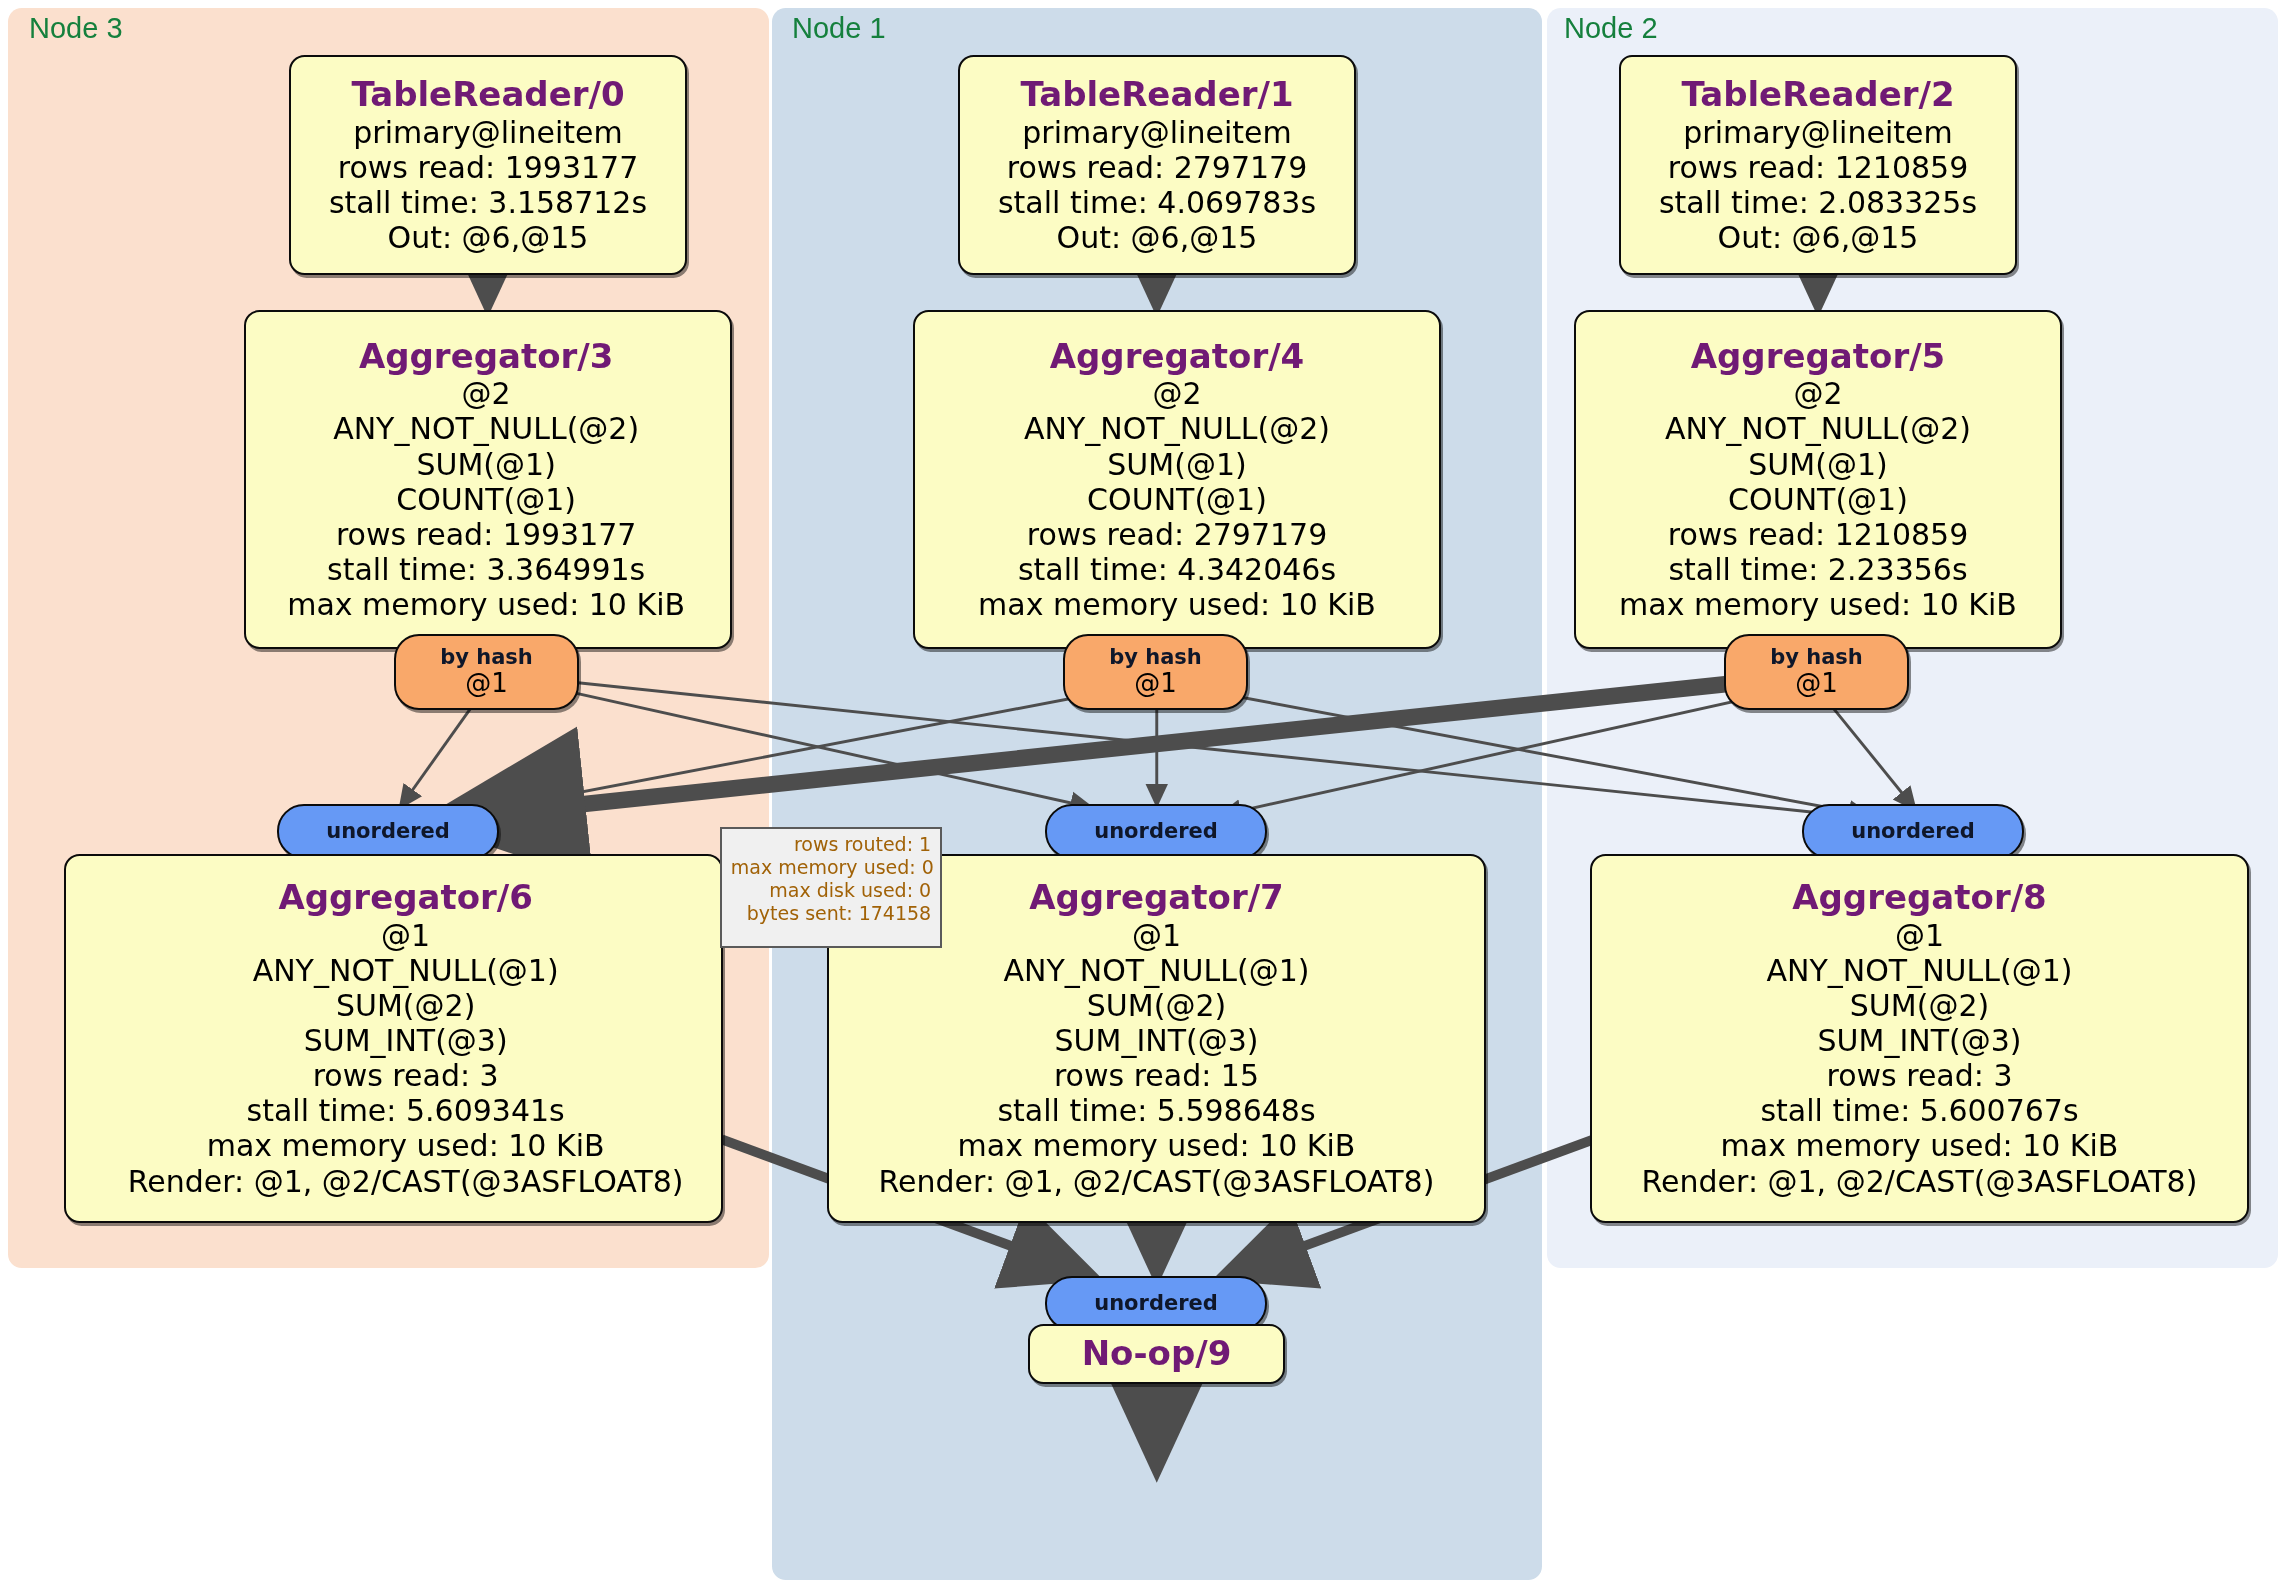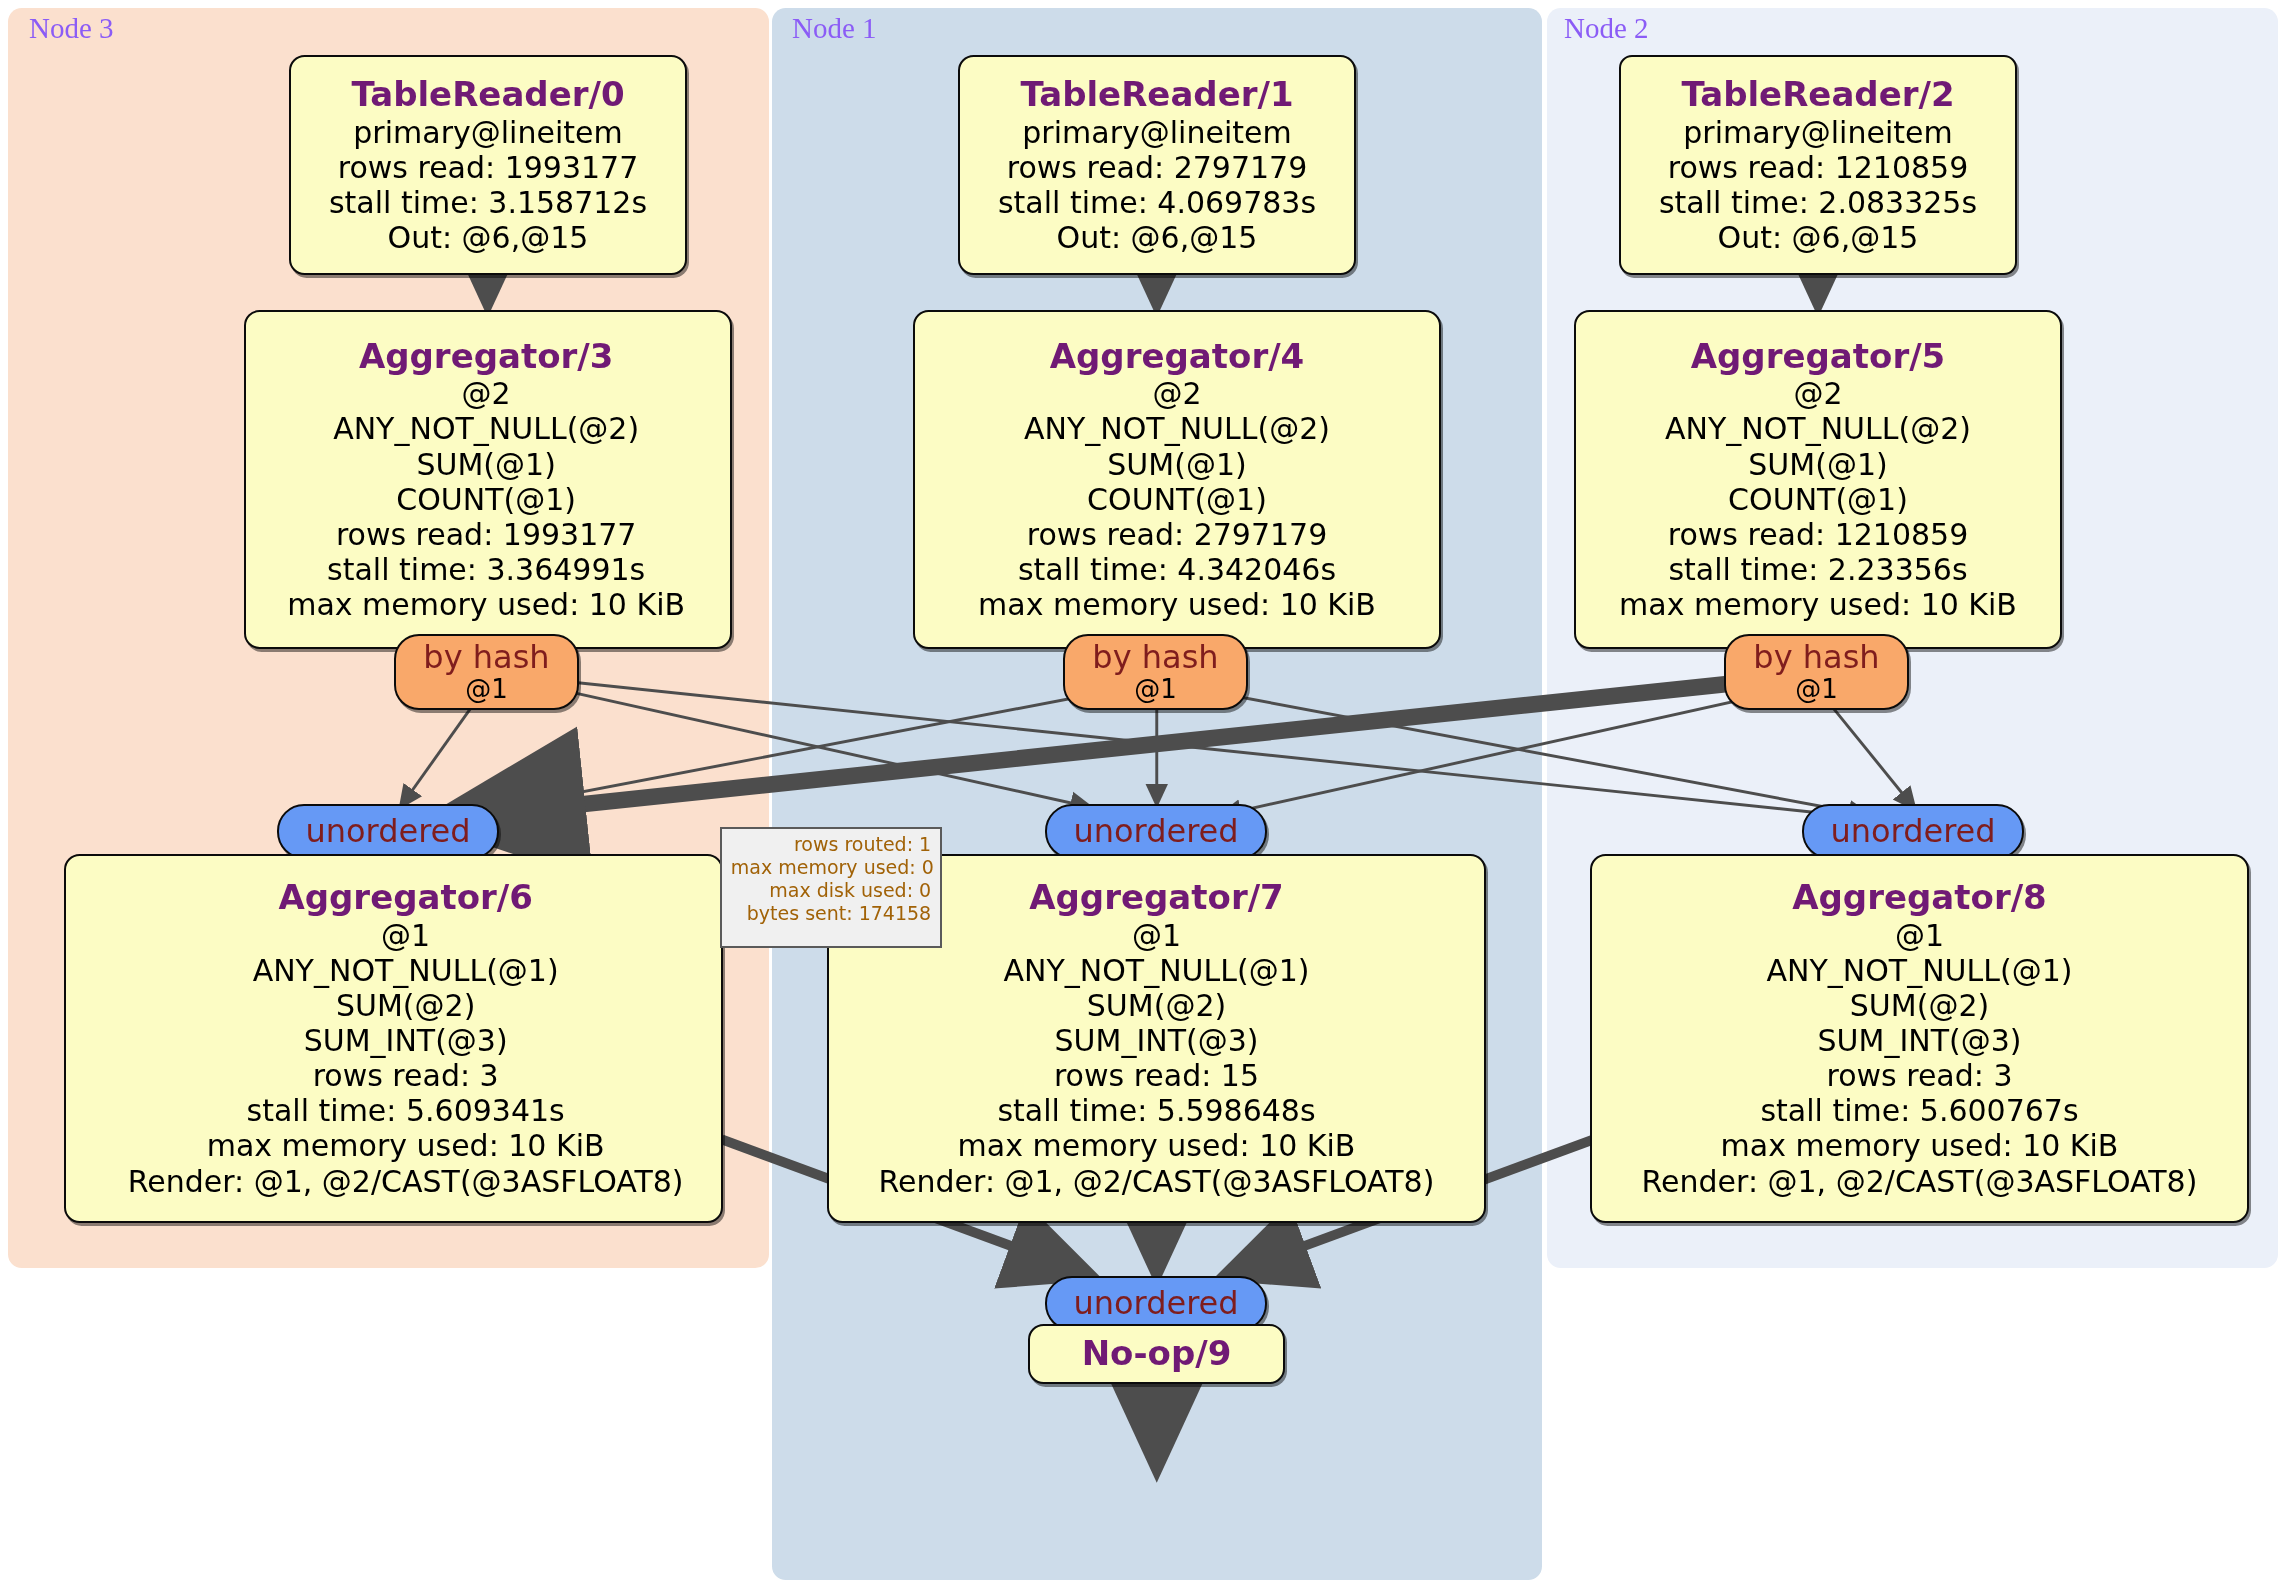--- a/index.html
+++ b/index.html
@@ -2,34 +2,34 @@
 <html><head>
 <meta charset="utf-8">
 <style>
   html,body{margin:0;padding:0;background:#ffffff;}
   body{width:2294px;height:1596px;overflow:hidden;
        font-family:"DejaVu Sans","Liberation Sans",sans-serif;}
   #stage{position:relative;width:2294px;height:1596px;background:#fff;}
   #wires{position:absolute;left:0;top:0;width:2294px;height:1596px;pointer-events:none;}
 
   .cluster{position:absolute;border-radius:13.7px;}
-  .cluster-label{position:absolute;font-size:29px;color:#8b5cf6;
-     font-family:Liberation Serif, serif;white-space:nowrap;}
+  .cluster-label{position:absolute;font-size:29px;color:#15803d;
+     font-family:Liberation Sans, sans-serif;white-space:nowrap;}
 
   .opnode{position:absolute;background:#FCFCC4;border:2.9px solid #0b0b0b;
      border-radius:15.6px;box-sizing:border-box;text-align:center;
      display:flex;flex-direction:column;justify-content:center;align-items:center;
      padding:7.8px 13.7px;box-shadow:2px 2.9px 0 rgba(0,0,0,.45);}
   .opnode .title{font-weight:bold;font-size:34px;line-height:1.16;color:#701a75;}
   .opnode .ln{font-size:30px;line-height:1.17;color:#000;white-space:nowrap;}
 
   .badge{position:absolute;box-sizing:border-box;border:2.9px solid #0b0b0b;
      text-align:center;display:flex;flex-direction:column;justify-content:center;
      align-items:center;box-shadow:2px 2.9px 0 rgba(0,0,0,.45);}
-  .badge .bt{font-weight:normal;font-size:32px;line-height:1.12;color:#7f1d1d;}
+  .badge .bt{font-weight:bold;font-size:21px;line-height:1.12;color:#0f172a;}
   .badge .bs{font-size:26px;line-height:1.12;color:#000;}
   .badge.hash{background:#F9A86A;border-radius:25px;}
   .badge.uno{background:#6699F5;border-radius:27px;}
 
   .tooltip{position:absolute;background:#F0F0F0;border:2px solid #5a5a5a;
      box-sizing:border-box;padding:3.9px 8.8px;text-align:right;}
   .tooltip .tl{font-size:19px;line-height:1.22;color:#a16207;white-space:nowrap;}
 </style>
 </head>
 <body>

